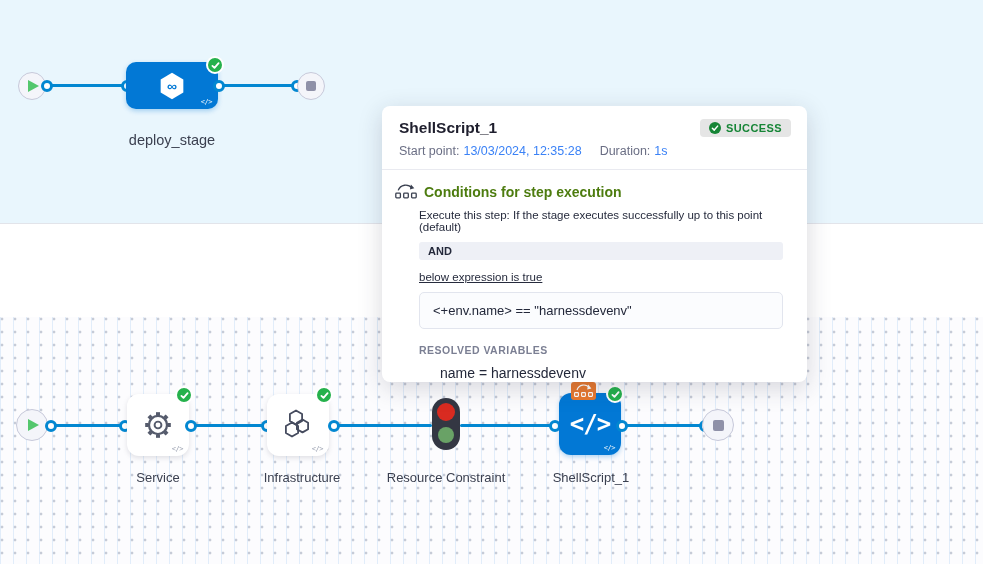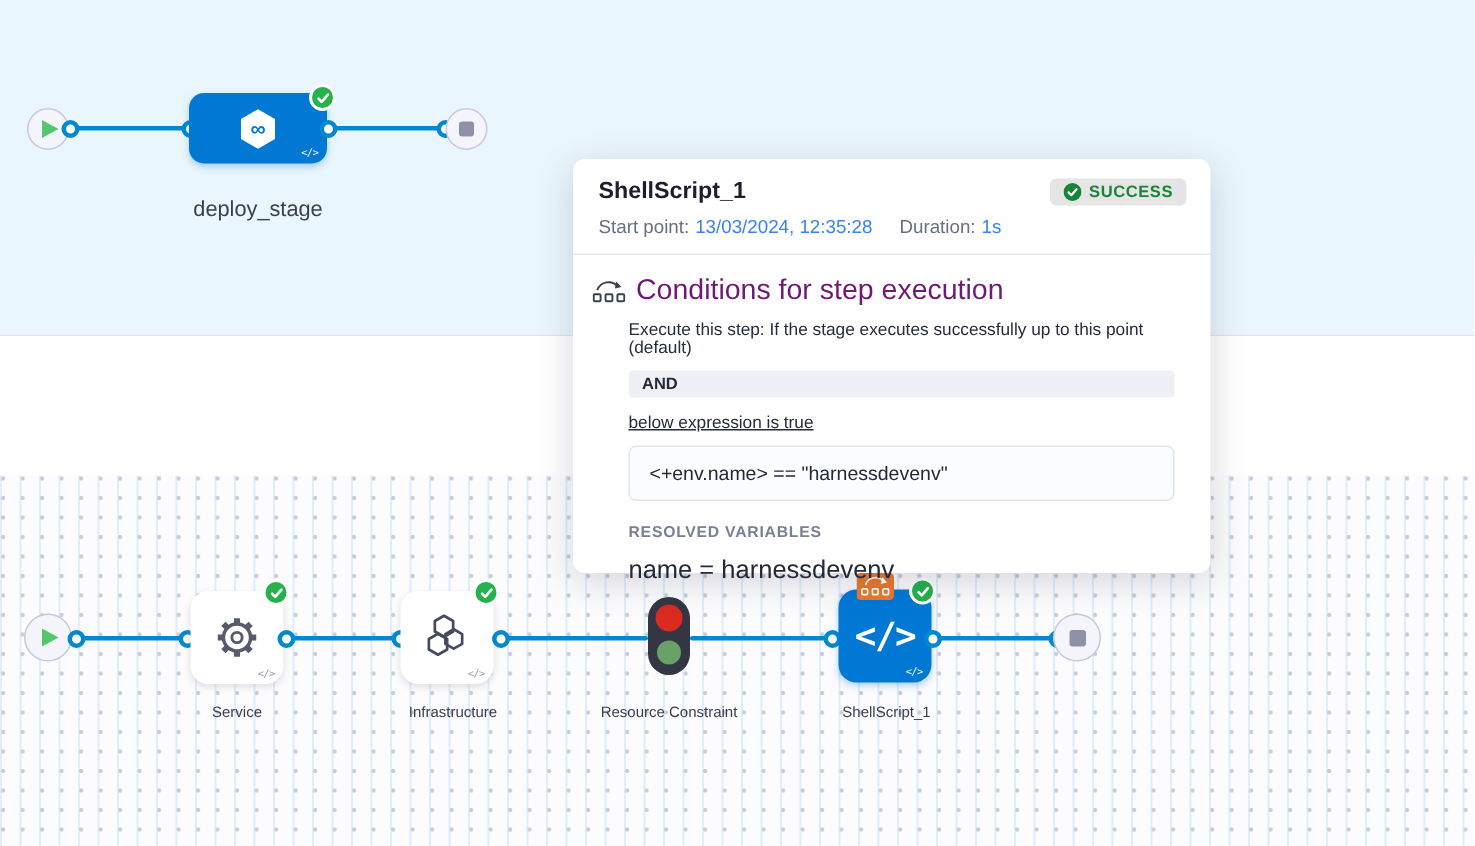--- a/index.html
+++ b/index.html
@@ -31,21 +31,21 @@
   .step-node.white { background:#fff; box-shadow:0 2px 5px rgba(96,97,112,.18); }
   .step-node.blue { background:#0278D5; box-shadow:0 2px 5px rgba(2,120,213,.3); }
   .corner-code { position:absolute; right:6px; bottom:3px; font-size:7px; letter-spacing:-.5px; font-family:"DejaVu Sans Mono",monospace; }
   .corner-code.on-blue { color:rgba(255,255,255,.95); }
   .corner-code.on-white { color:#9AA0B0; }
   .code-glyph { color:#fff; font-weight:700; font-size:24px; letter-spacing:-1px; font-family:"DejaVu Sans Mono",monospace; }
 
   .check-badge { position:absolute; width:18px; height:18px; border-radius:50%; background:#25B14C; border:2px solid #fff;
     display:flex; align-items:center; justify-content:center; z-index:6; }
 
-  .node-label { position:absolute; width:124px; text-align:center; font-size:10px; color:#3B4050; line-height:1.55; }
+  .node-label { position:absolute; width:124px; text-align:center; font-size:13px; color:#3B4050; line-height:1.55; }
 
   .traffic-light { position:absolute; left:432px; top:398px; width:28px; height:52px; background:#343743; border-radius:14px; }
   .tl-red { position:absolute; left:5px; top:5px; width:18px; height:18px; border-radius:50%; background:#D92B21; }
   .tl-green { position:absolute; left:6px; top:29px; width:16px; height:16px; border-radius:50%; background:#69A266; }
 
   .orange-badge { position:absolute; left:571px; top:382px; z-index:5; }
 
   
   .stage-title { position:absolute; left:16px; top:237px; font-size:14px; font-weight:700; color:#1E2230; }
   .stage-meta { position:absolute; left:16px; top:264px; font-size:12.5px; color:#696D80; }
@@ -61,28 +61,28 @@
   .pop-header { padding:13px 16px 11px 17px; border-bottom:1px solid #E9EAF0; }
   .pop-title-row { display:flex; align-items:center; justify-content:space-between; }
   .pop-title { font-size:15.5px; font-weight:700; color:#1E1E2D; }
   .status-badge { display:flex; align-items:center; gap:5px; background:#e5e5e5; border-radius:4px; padding:3px 9px; }
   .status-badge span { font-size:11px; font-weight:700; color:#168536; letter-spacing:.4px; }
   .pop-time-row { margin-top:7px; font-size:12.5px; color:#6A6E84; display:flex; gap:4px; }
   .pop-time-row .val { color:#3b82f6; font-weight:400; }
   .pop-time-row .gap { width:10px; }
   .pop-body { padding:13px 24px 0 13px; }
   .cond-head { display:flex; align-items:center; gap:7px; }
-  .cond-title { font-size:19px; font-weight:400; color:#701a75; }
+  .cond-title { font-size:14px; font-weight:700; color:#4d7c0f; }
   .cond-content { margin-left:24px; }
   .cond-exec { margin-top:9px; font-size:11.5px; color:#262B3D; }
   .and-bar { margin-top:9px; background:#EEF0F6; border-radius:3px; padding:3px 9px; font-size:11px; font-weight:700; color:#23283A; }
   .cond-below { margin-top:11px; font-size:11.5px; color:#262B3D;text-decoration:underline; }
   .expr-box { margin-top:9px; border:1px solid #E2E5EE; background:#FBFCFE; border-radius:5px; padding:10px 13px; font-size:13px; color:#23283A; }
   .resolved-h { margin-top:15px; font-size:10.5px; font-weight:700; letter-spacing:.5px; color:#7B7F93; }
-  .resolved-v { margin-top:9px; font-size:17px; color:#23283A; }
+  .resolved-v { margin-top:9px; font-size:14px; color:#23283A;margin-left:21px; }
 </style>
 </head>
 <body>
 
 <div class="page">
 
   <div class="top-band">
 
     <div class="node-circle" style="left:18px; top:72px; width:28px; height:28px;">
       <div class="play-tri"></div>

